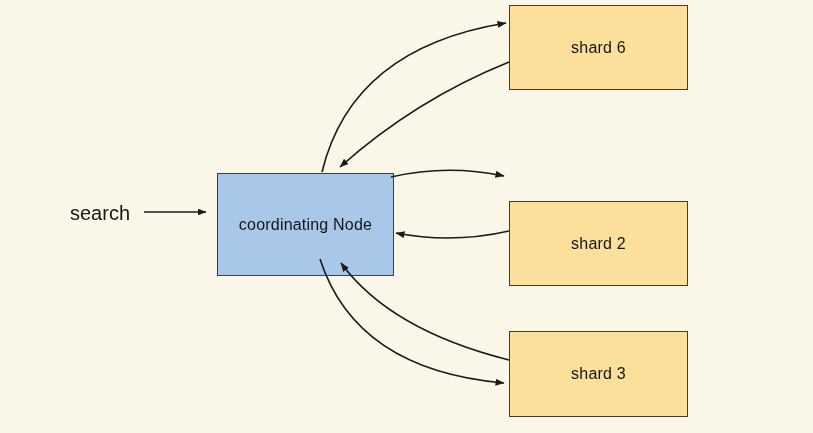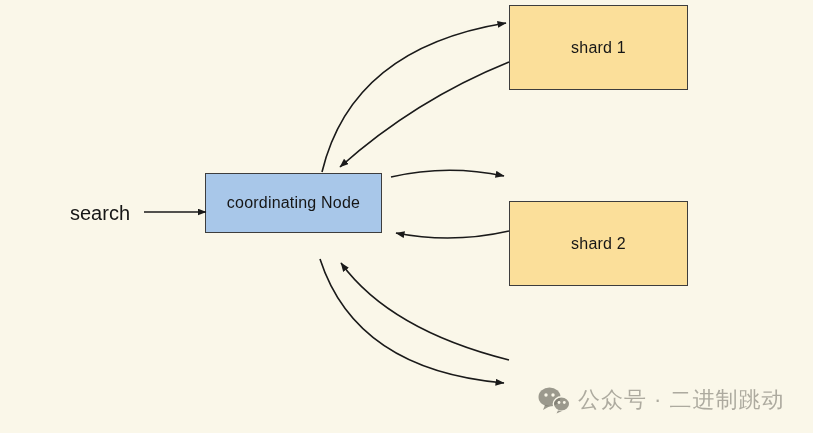--- a/index.html
+++ b/index.html
@@ -24,21 +24,21 @@
   .node {
     position: absolute;
     border: 1.6px solid var(--node-border);
     display: flex;
     align-items: center;
     justify-content: center;
     font-size: 16px;
     color: var(--text);
     letter-spacing: 0.2px;
   }
-  .coordinator { left: 205px; top: 173px; width: 177px; height: 60px; background: var(--coordinator-fill); }
+  .coordinator { left: 217px; top: 173px; width: 177px; height: 103px; background: var(--coordinator-fill); }
   .shard { left: 509px; width: 179px; height: 85px; background: var(--shard-fill); }
   .shard1 { top: 5px; }
   .shard2 { top: 173px; margin-top: 28px; }
   .shard3 { top: 331px; height: 86px; }
   .search-label {
     position: absolute;
     left: 60px; top: 202px;
     width: 80px;
     text-align: center;
     font-size: 20px;
@@ -75,56 +75,38 @@
 
 <div class="canvas">
 
   <div class="search-label">search</div>
 
   <div class="node coordinator">
     <span>coordinating Node</span>
   </div>
 
   <div class="node shard shard1">
-    <span>shard 1</span>
+    <span>shard 6</span>
   </div>
   <div class="node shard shard2">
     <span>shard 2</span>
+  </div>
+  <div class="node shard shard3">
+    <span>shard 3</span>
   </div>
 
   <svg class="edges" viewBox="0 0 813 433">
     <defs>
       <marker id="ah" markerUnits="userSpaceOnUse" markerWidth="10" markerHeight="8" refX="8.5" refY="3.5" orient="auto">
         <path class="arrowhead-shape" d="M0,0 L9,3.5 L0,7 Z"></path>
       </marker>
     </defs>
     <path class="edge" marker-end="url(#ah)" d="M 144,212 L 206,212"></path>
     <path class="edge" marker-end="url(#ah)" d="M 322,172 Q 352,48 506,23"></path>
     <path class="edge" marker-end="url(#ah)" d="M 509,62 Q 415,100 340,167"></path>
     <path class="edge" marker-end="url(#ah)" d="M 391,177 Q 447,164 504,176"></path>
     <path class="edge" marker-end="url(#ah)" d="M 509,231 Q 452,244 396,233"></path>
     <path class="edge" marker-end="url(#ah)" d="M 320,259 Q 356,370 504,383"></path>
     <path class="edge" marker-end="url(#ah)" d="M 509,360 Q 390,330 341,263"></path>
   </svg>
 
-  <div class="watermark">
-    <svg class="wm-icon" viewBox="0 0 32 27">
-      <g fill="rgba(110,108,98,0.75)">
-        <ellipse cx="11.5" cy="10" rx="11" ry="9.6"></ellipse>
-        <path d="M7,18 L5,23 L12,19 Z"></path>
-      </g>
-      <g fill="#faf7e9">
-        <circle cx="8" cy="8" r="1.7"></circle>
-        <circle cx="15" cy="8" r="1.7"></circle>
-      </g>
-      <g fill="rgba(110,108,98,0.75)">
-        <ellipse cx="23.5" cy="17" rx="8.2" ry="7.2" stroke="#faf7e9" stroke-width="1.4"></ellipse>
-        <path d="M20,23.5 L18.5,26.5 L24,24 Z"></path>
-      </g>
-      <g fill="#faf7e9">
-        <circle cx="21" cy="15.5" r="1.4"></circle>
-        <circle cx="26.3" cy="15.5" r="1.4"></circle>
-      </g>
-    </svg>
-    <span>公众号 · 二进制跳动</span>
-  </div>
 
 </div>
 
 </body></html>

